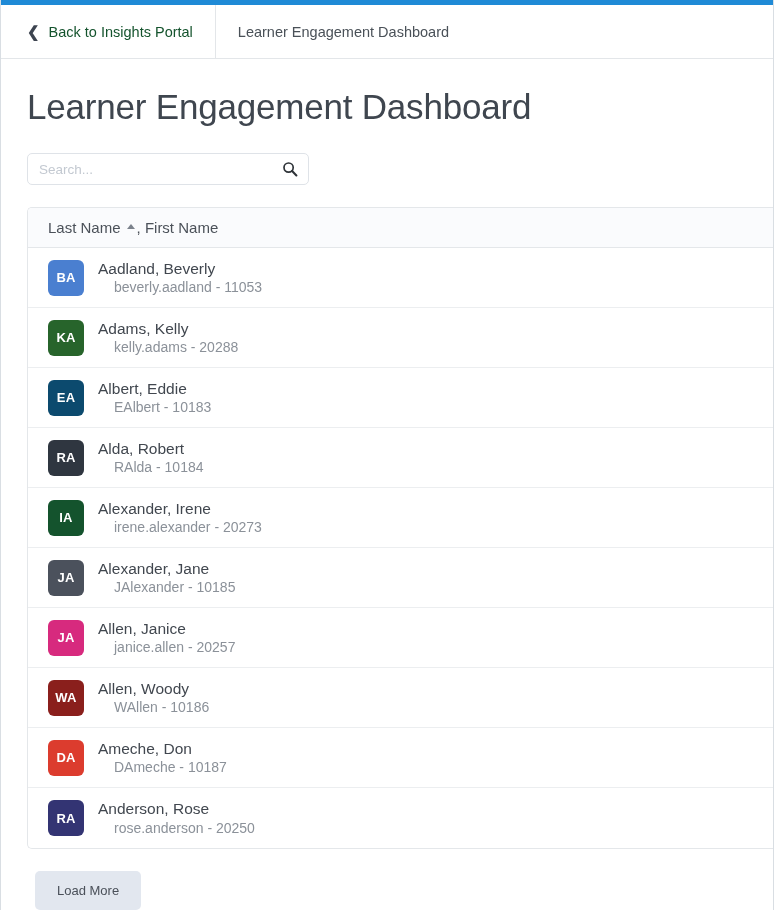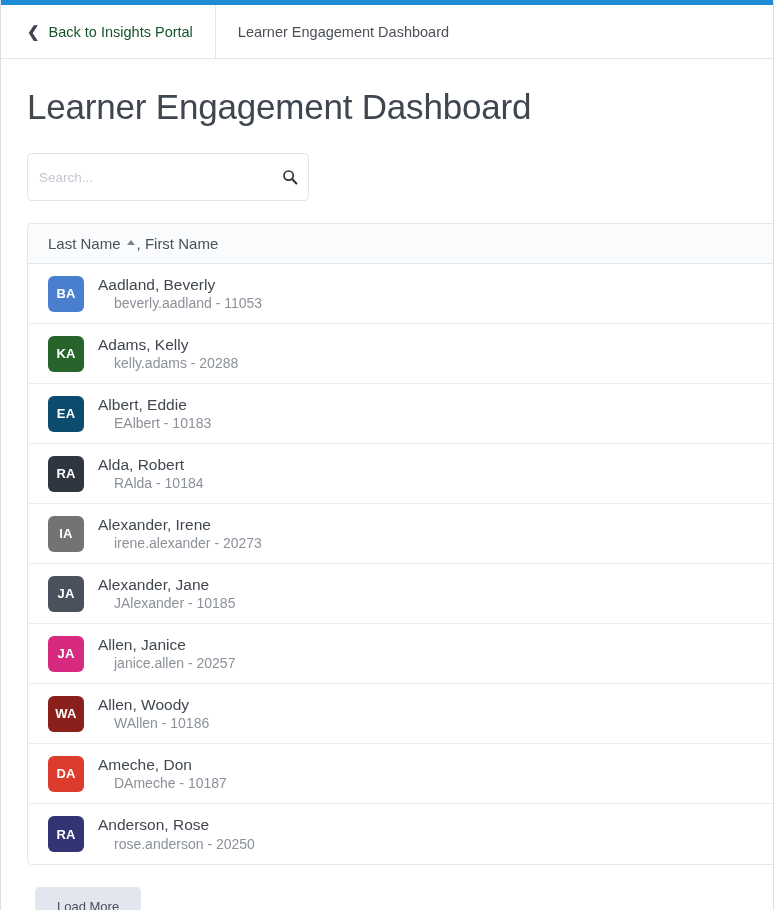--- a/index.html
+++ b/index.html
@@ -78,21 +78,21 @@
     font-weight: normal;
     color: #3f464f;
     letter-spacing: -0.2px;
   }
 
   
   .search-wrap {
     margin-top: 26px;
     margin-left: 2px;
     width: 282px;
-    height: 48px;
+    height: 32px;
     box-sizing: border-box;
     border: 1px solid #dfe3e8;
     border-radius: 5px;
     background: #ffffff;
     display: flex;
     align-items: center;
     position: relative;
   }
   .search-input {
     flex: 1;
@@ -273,21 +273,21 @@
             </div>
           </div>
           <div class="row">
             <div class="avatar" style="background: rgb(47, 54, 64);">RA</div>
             <div class="row-text">
               <div class="row-name">Alda, Robert</div>
               <div class="row-meta">RAlda - 10184</div>
             </div>
           </div>
           <div class="row">
-            <div class="avatar" style="background: #737373;">IA</div>
+            <div class="avatar" style="background: #14532d;">IA</div>
             <div class="row-text">
               <div class="row-name">Alexander, Irene</div>
               <div class="row-meta">irene.alexander - 20273</div>
             </div>
           </div>
           <div class="row">
             <div class="avatar" style="background: rgb(75, 81, 92);">JA</div>
             <div class="row-text">
               <div class="row-name">Alexander, Jane</div>
               <div class="row-meta">JAlexander - 10185</div>

